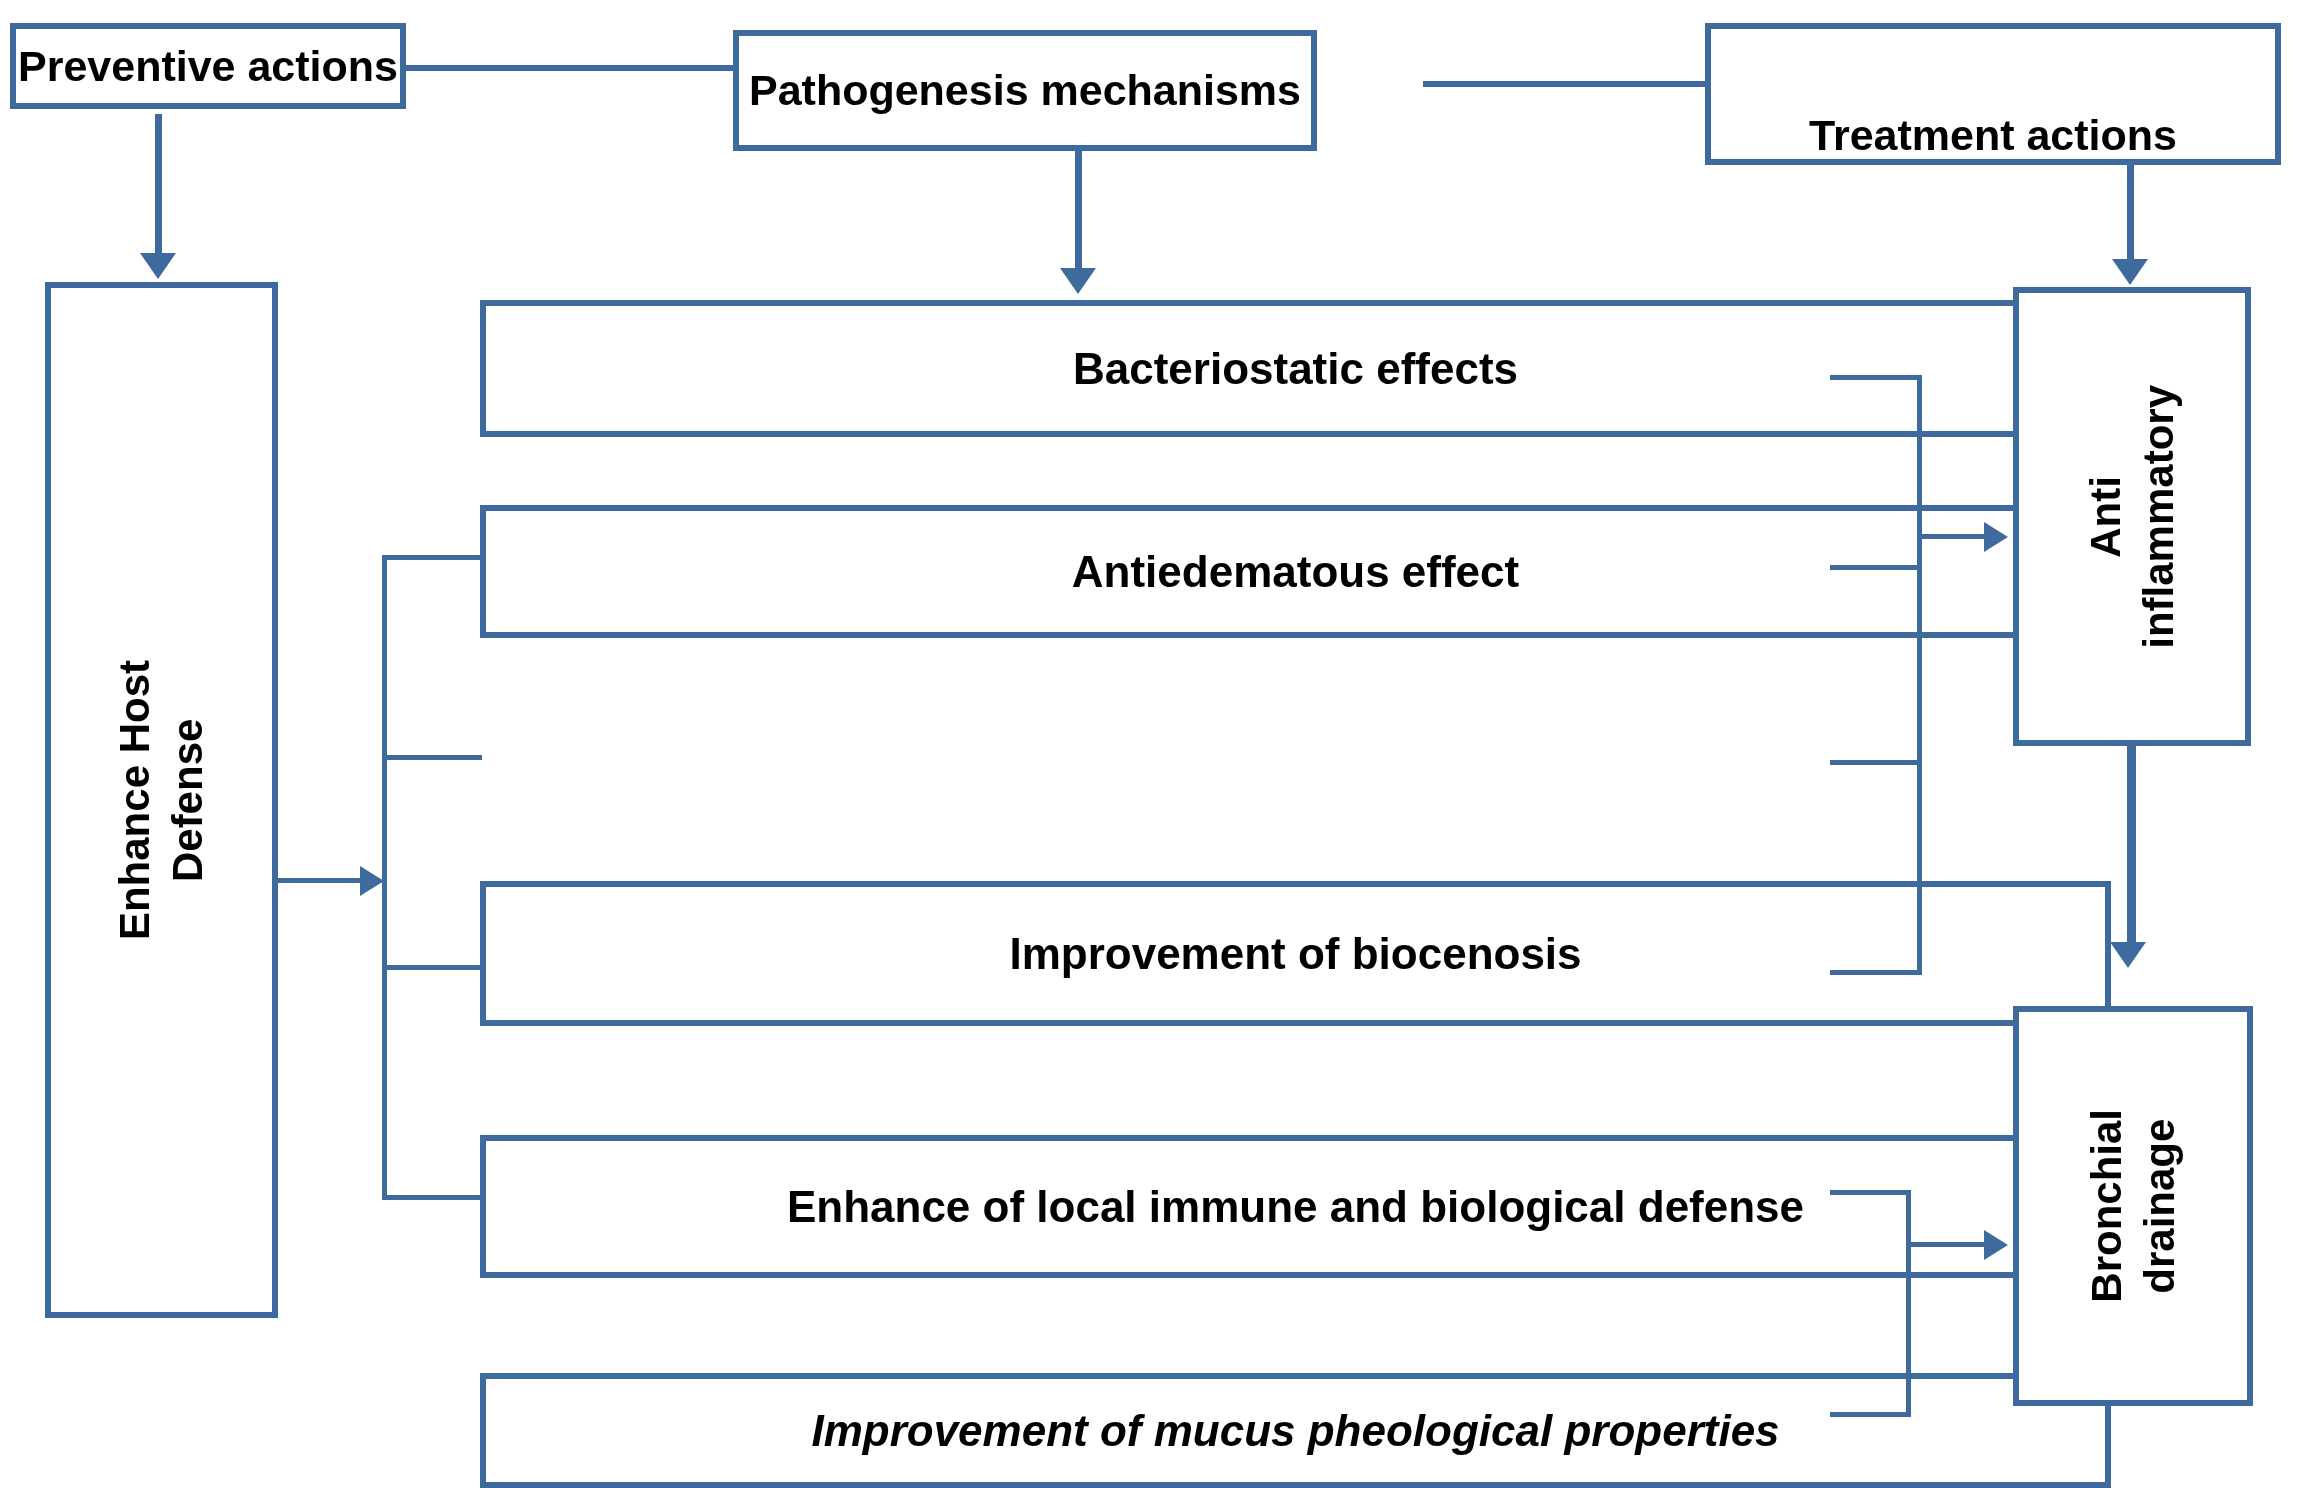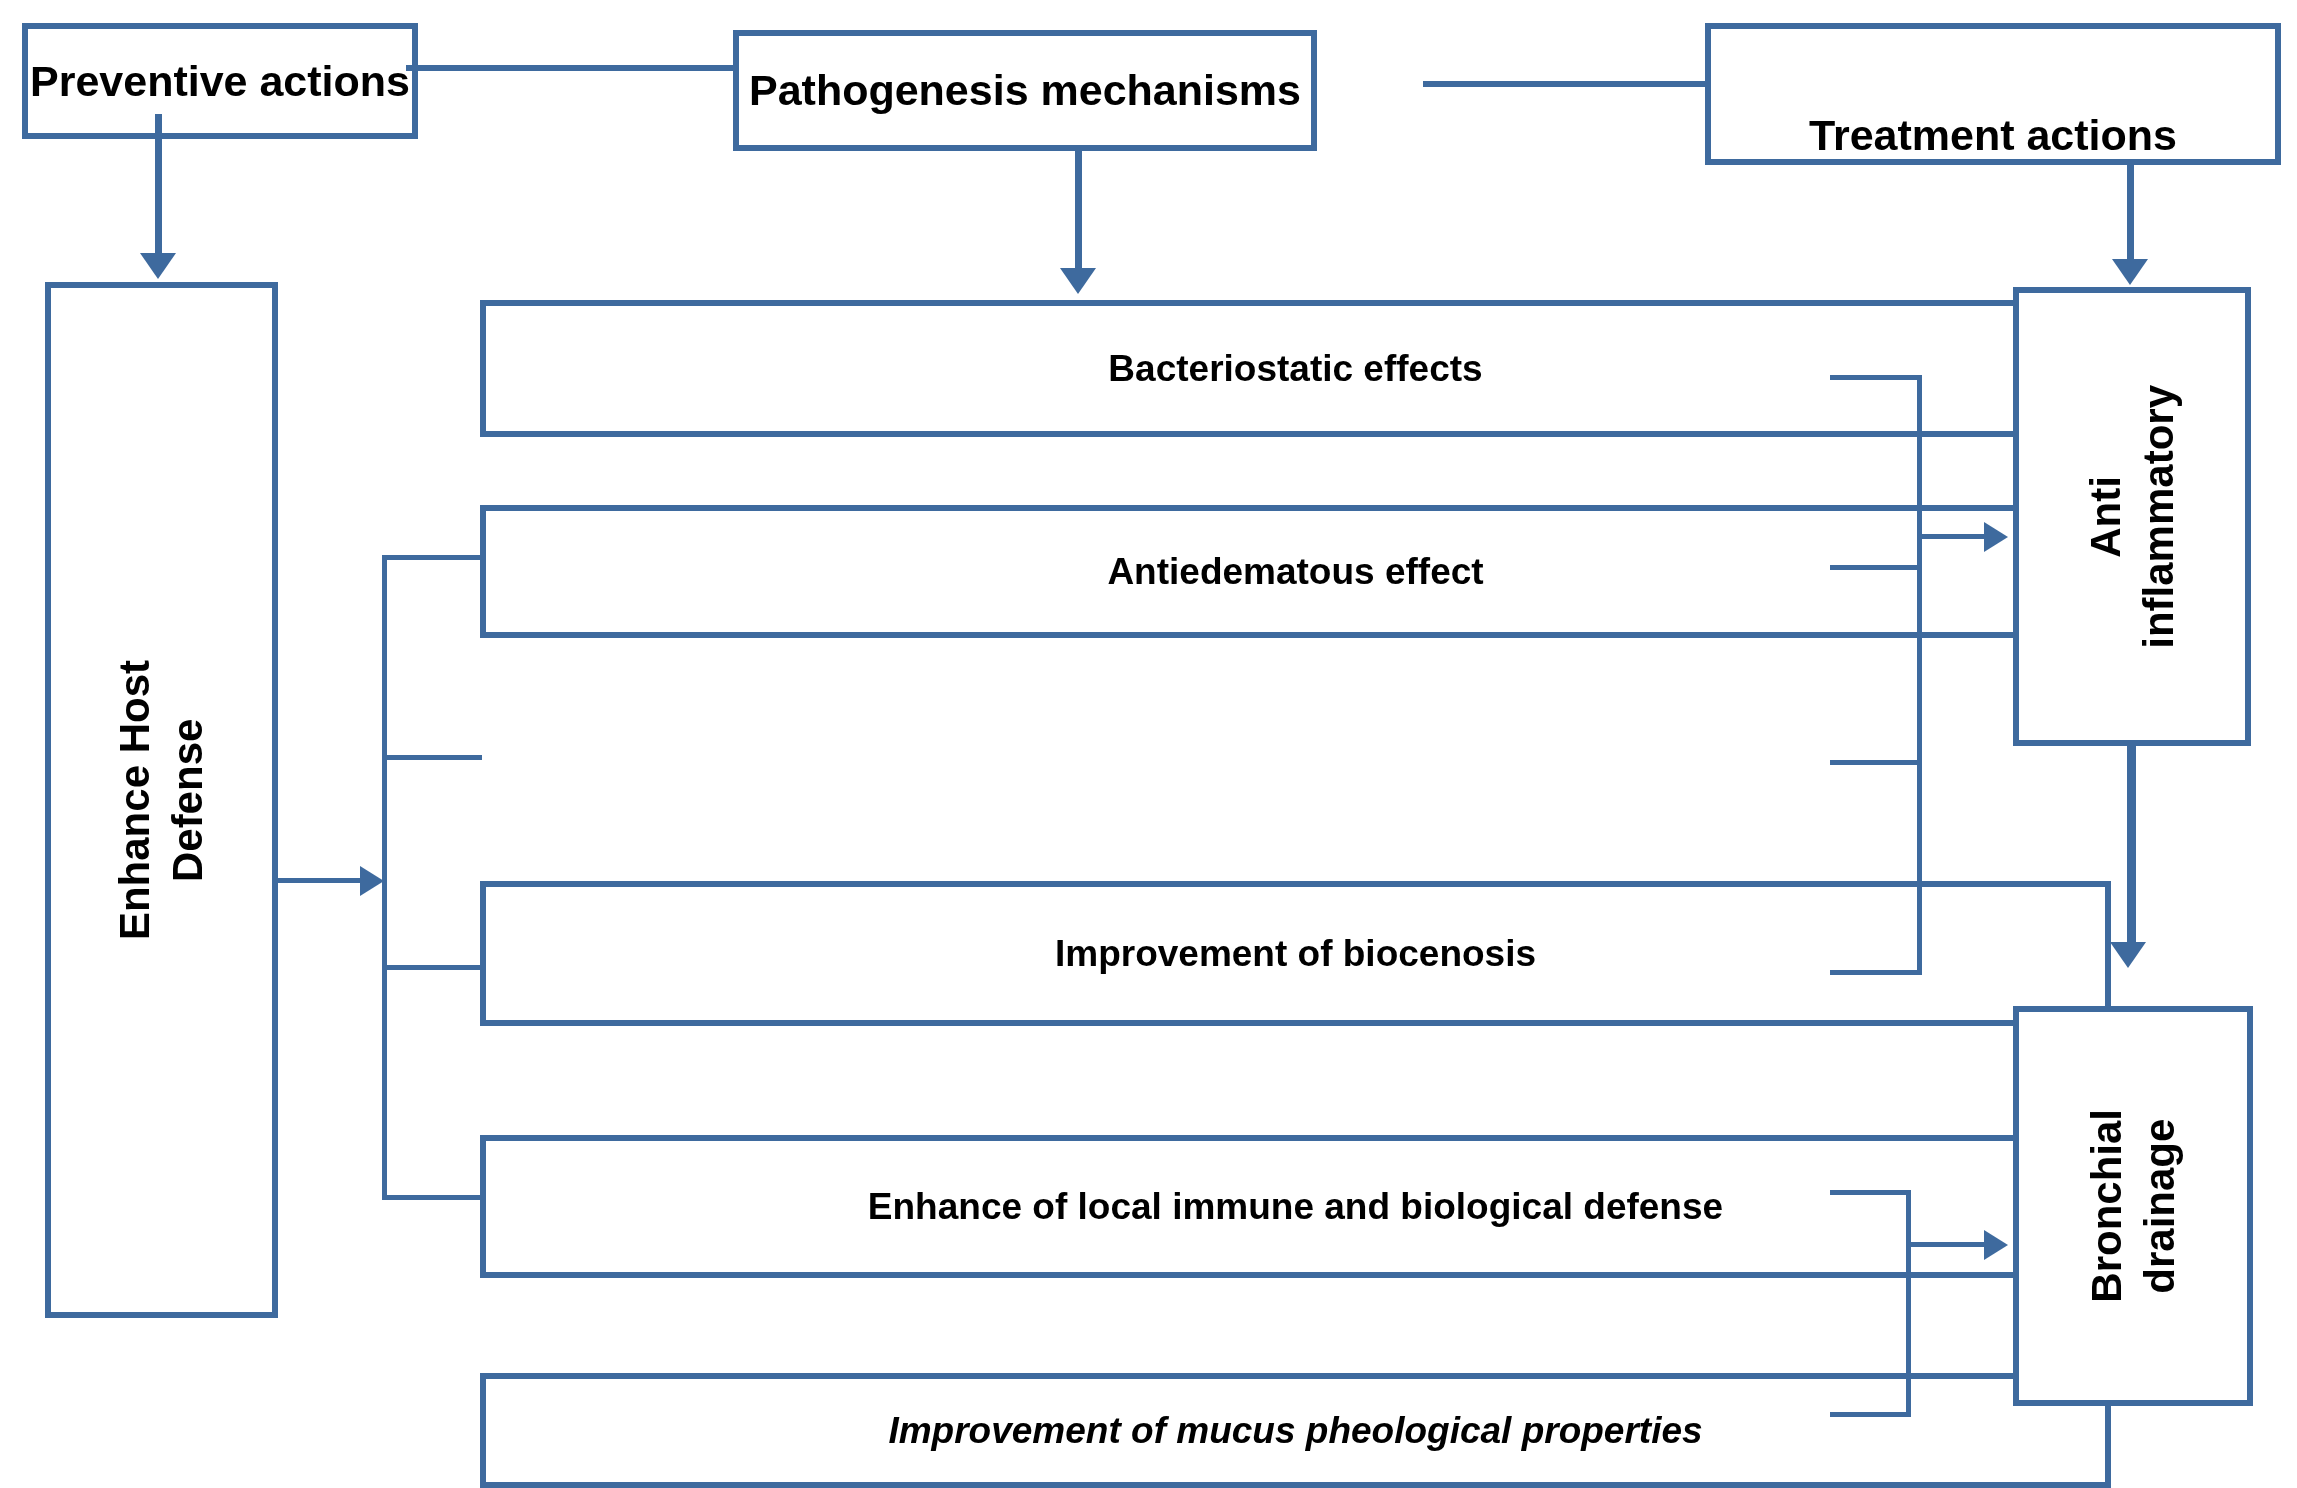--- a/index.html
+++ b/index.html
@@ -23,35 +23,35 @@
     background: #ffffff;
     display: flex;
     align-items: center;
     justify-content: center;
     text-align: center;
     color: #000000;
     font-weight: bold;
     line-height: 1.12;
   }
   
-  #box-preventive   { left: 10px;  top: 23px;   width: 396px;  height: 116px;  font-size: 43px; margin-left: 12px; }
+  #box-preventive   { left: 10px;  top: 23px;   width: 396px;  height: 86px;  font-size: 43px; }
   #box-pathogenesis { left: 733px; top: 30px;   width: 584px;  height: 121px; font-size: 43px; }
   #box-treatment    { left: 1705px;top: 23px;   width: 576px;  height: 142px; font-size: 43px; align-items: flex-end; }
   
   #box-host-defense { left: 45px;  top: 282px;  width: 233px;  height: 1036px; }
   #box-host-defense .vtext {
     writing-mode: vertical-rl;
     transform: rotate(180deg);
     font-size: 42px;
     white-space: pre-line;
     text-align: center;
     line-height: 1.25;
   }
   
-  .mid { left: 480px; width: 1631px; font-size: 37px; text-align: center; }
+  .mid { left: 480px; width: 1631px; font-size: 44px; text-align: center; }
   #mid-0 { top: 300px;  height: 137px; }
   #mid-1 { top: 497px;  height: 133px; margin-top: 8px; }
   #mid-2 { top: 695px;  height: 133px; }
   #mid-3 { top: 881px;  height: 145px; }
   #mid-4 { top: 1123px; height: 143px; margin-top: 12px; }
   #mid-5 { top: 1373px; height: 115px; font-style: italic; }
   
   #box-anti-inflammatory { left: 2013px; top: 287px;  width: 238px; height: 459px; }
   #box-bronchial         { left: 2013px; top: 1006px; width: 240px; height: 400px; }
   #box-anti-inflammatory .vtext,

